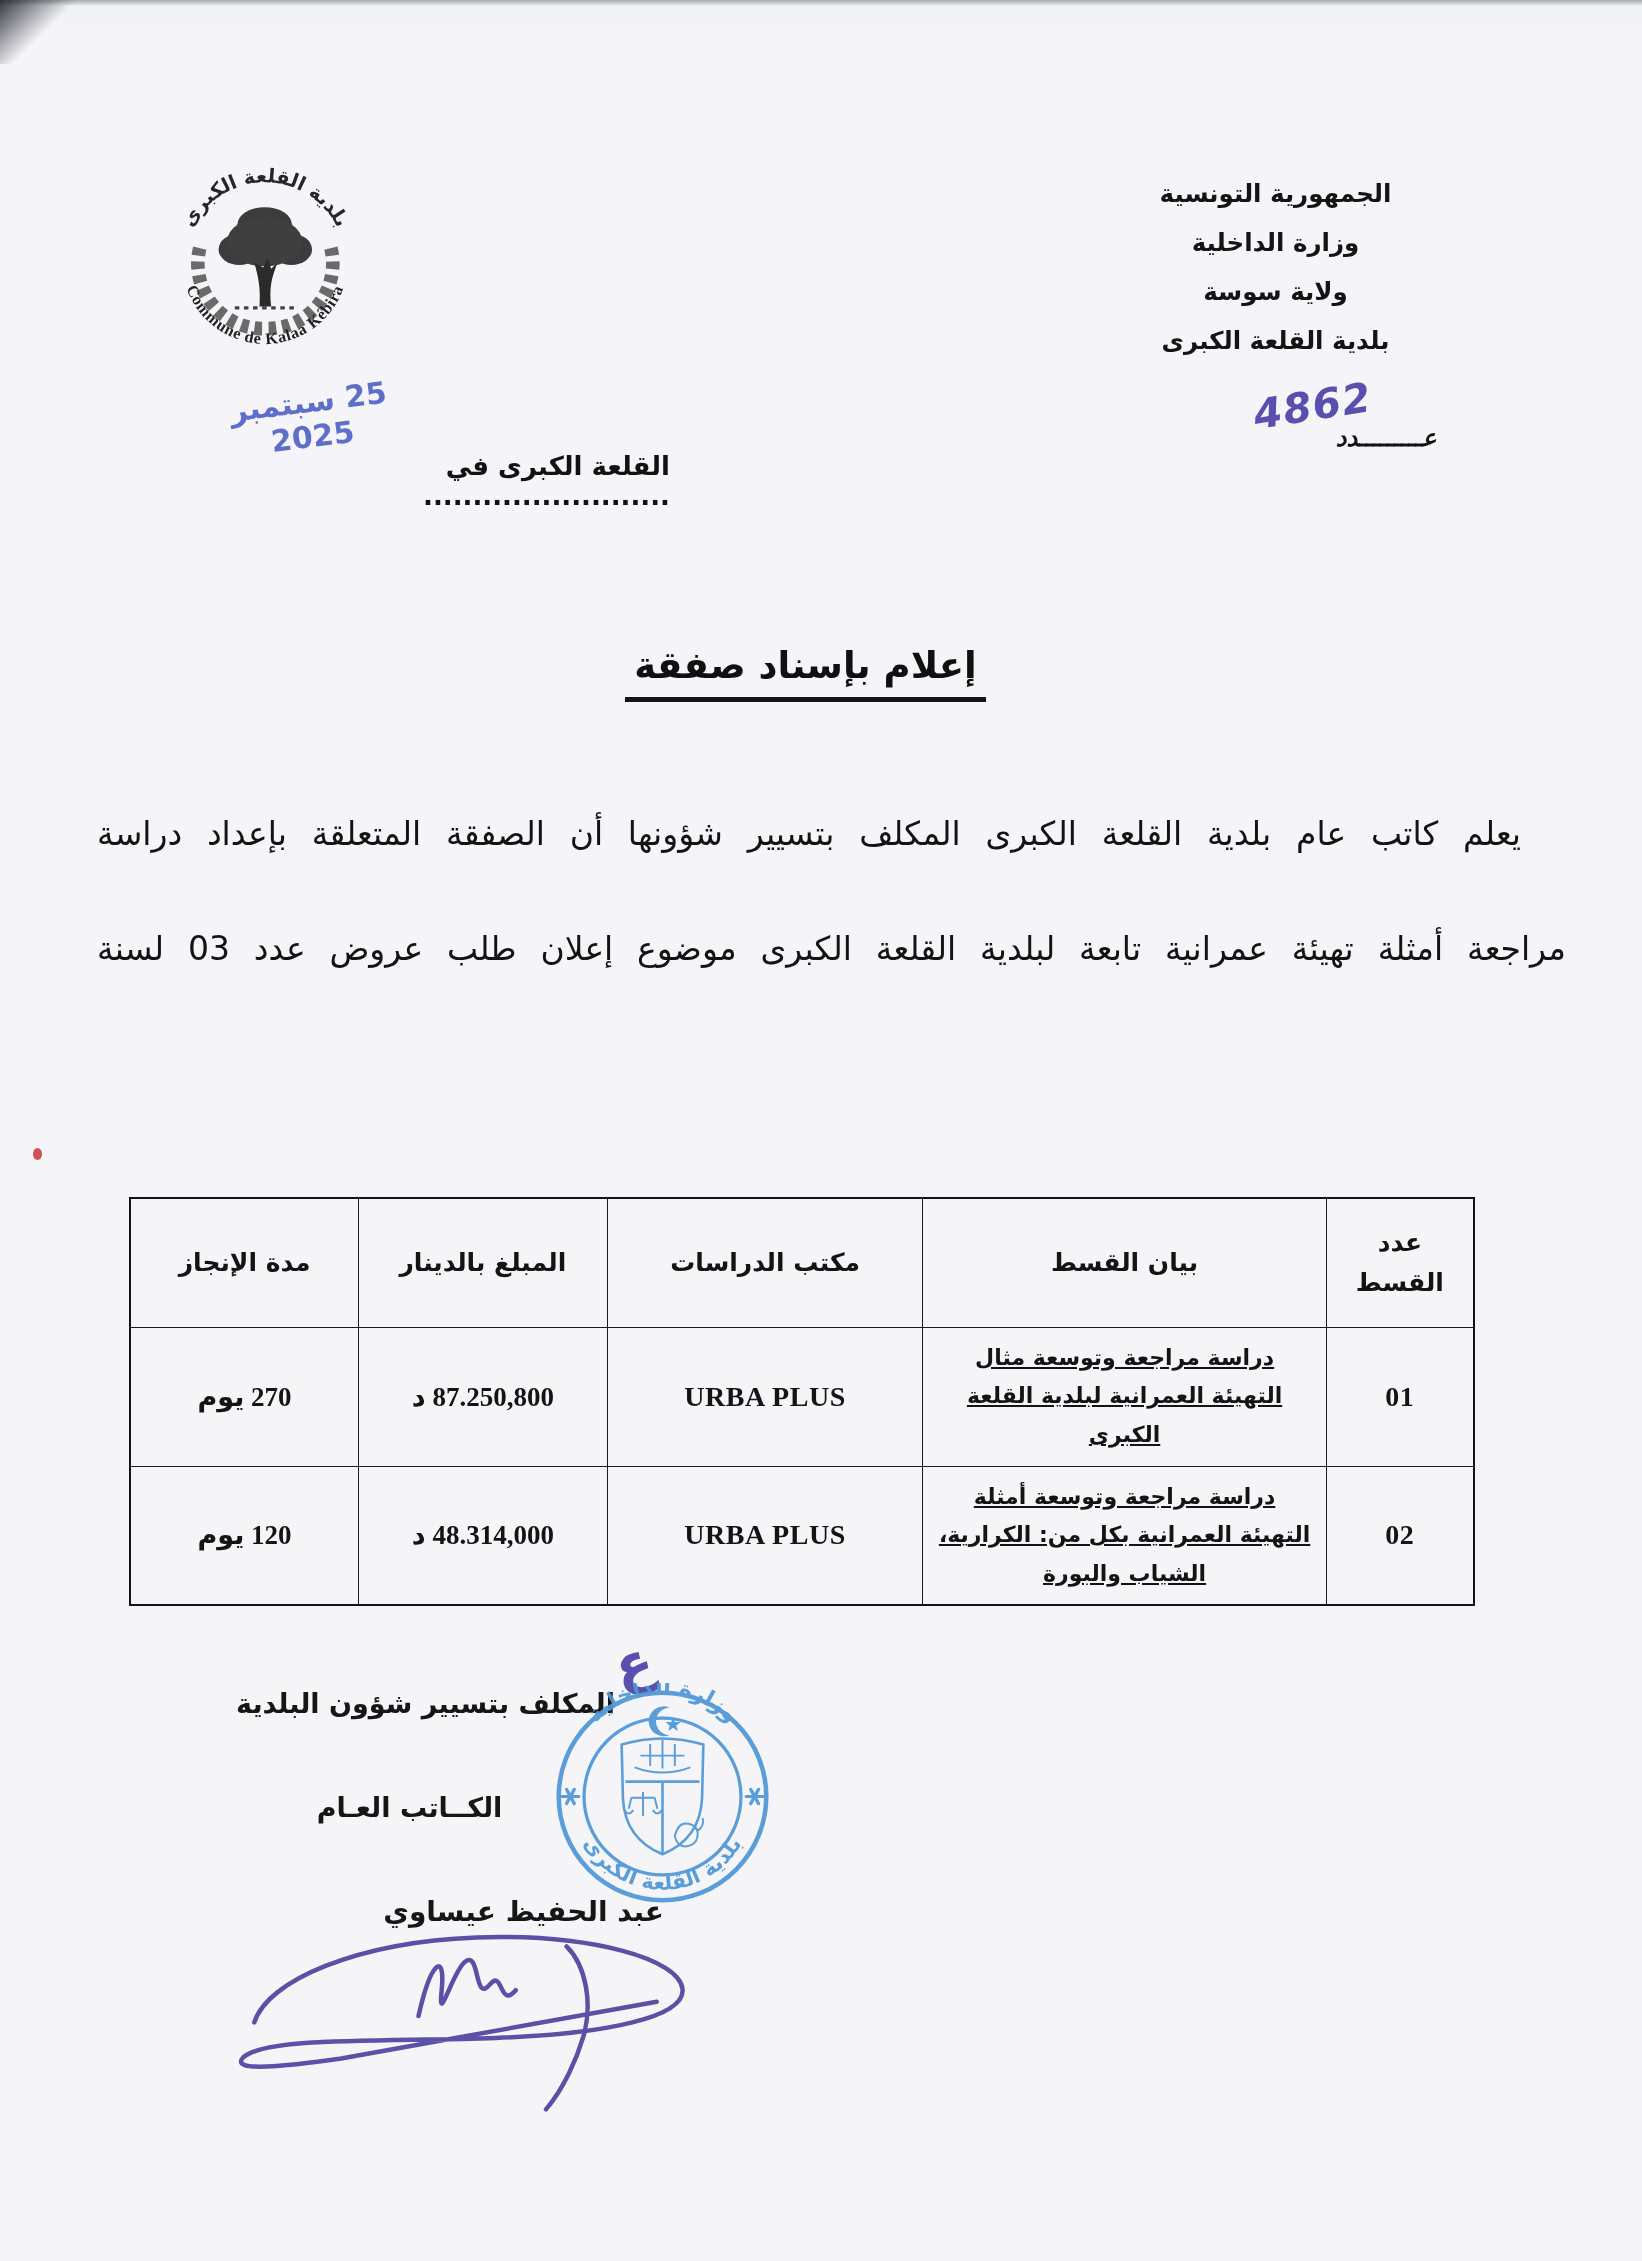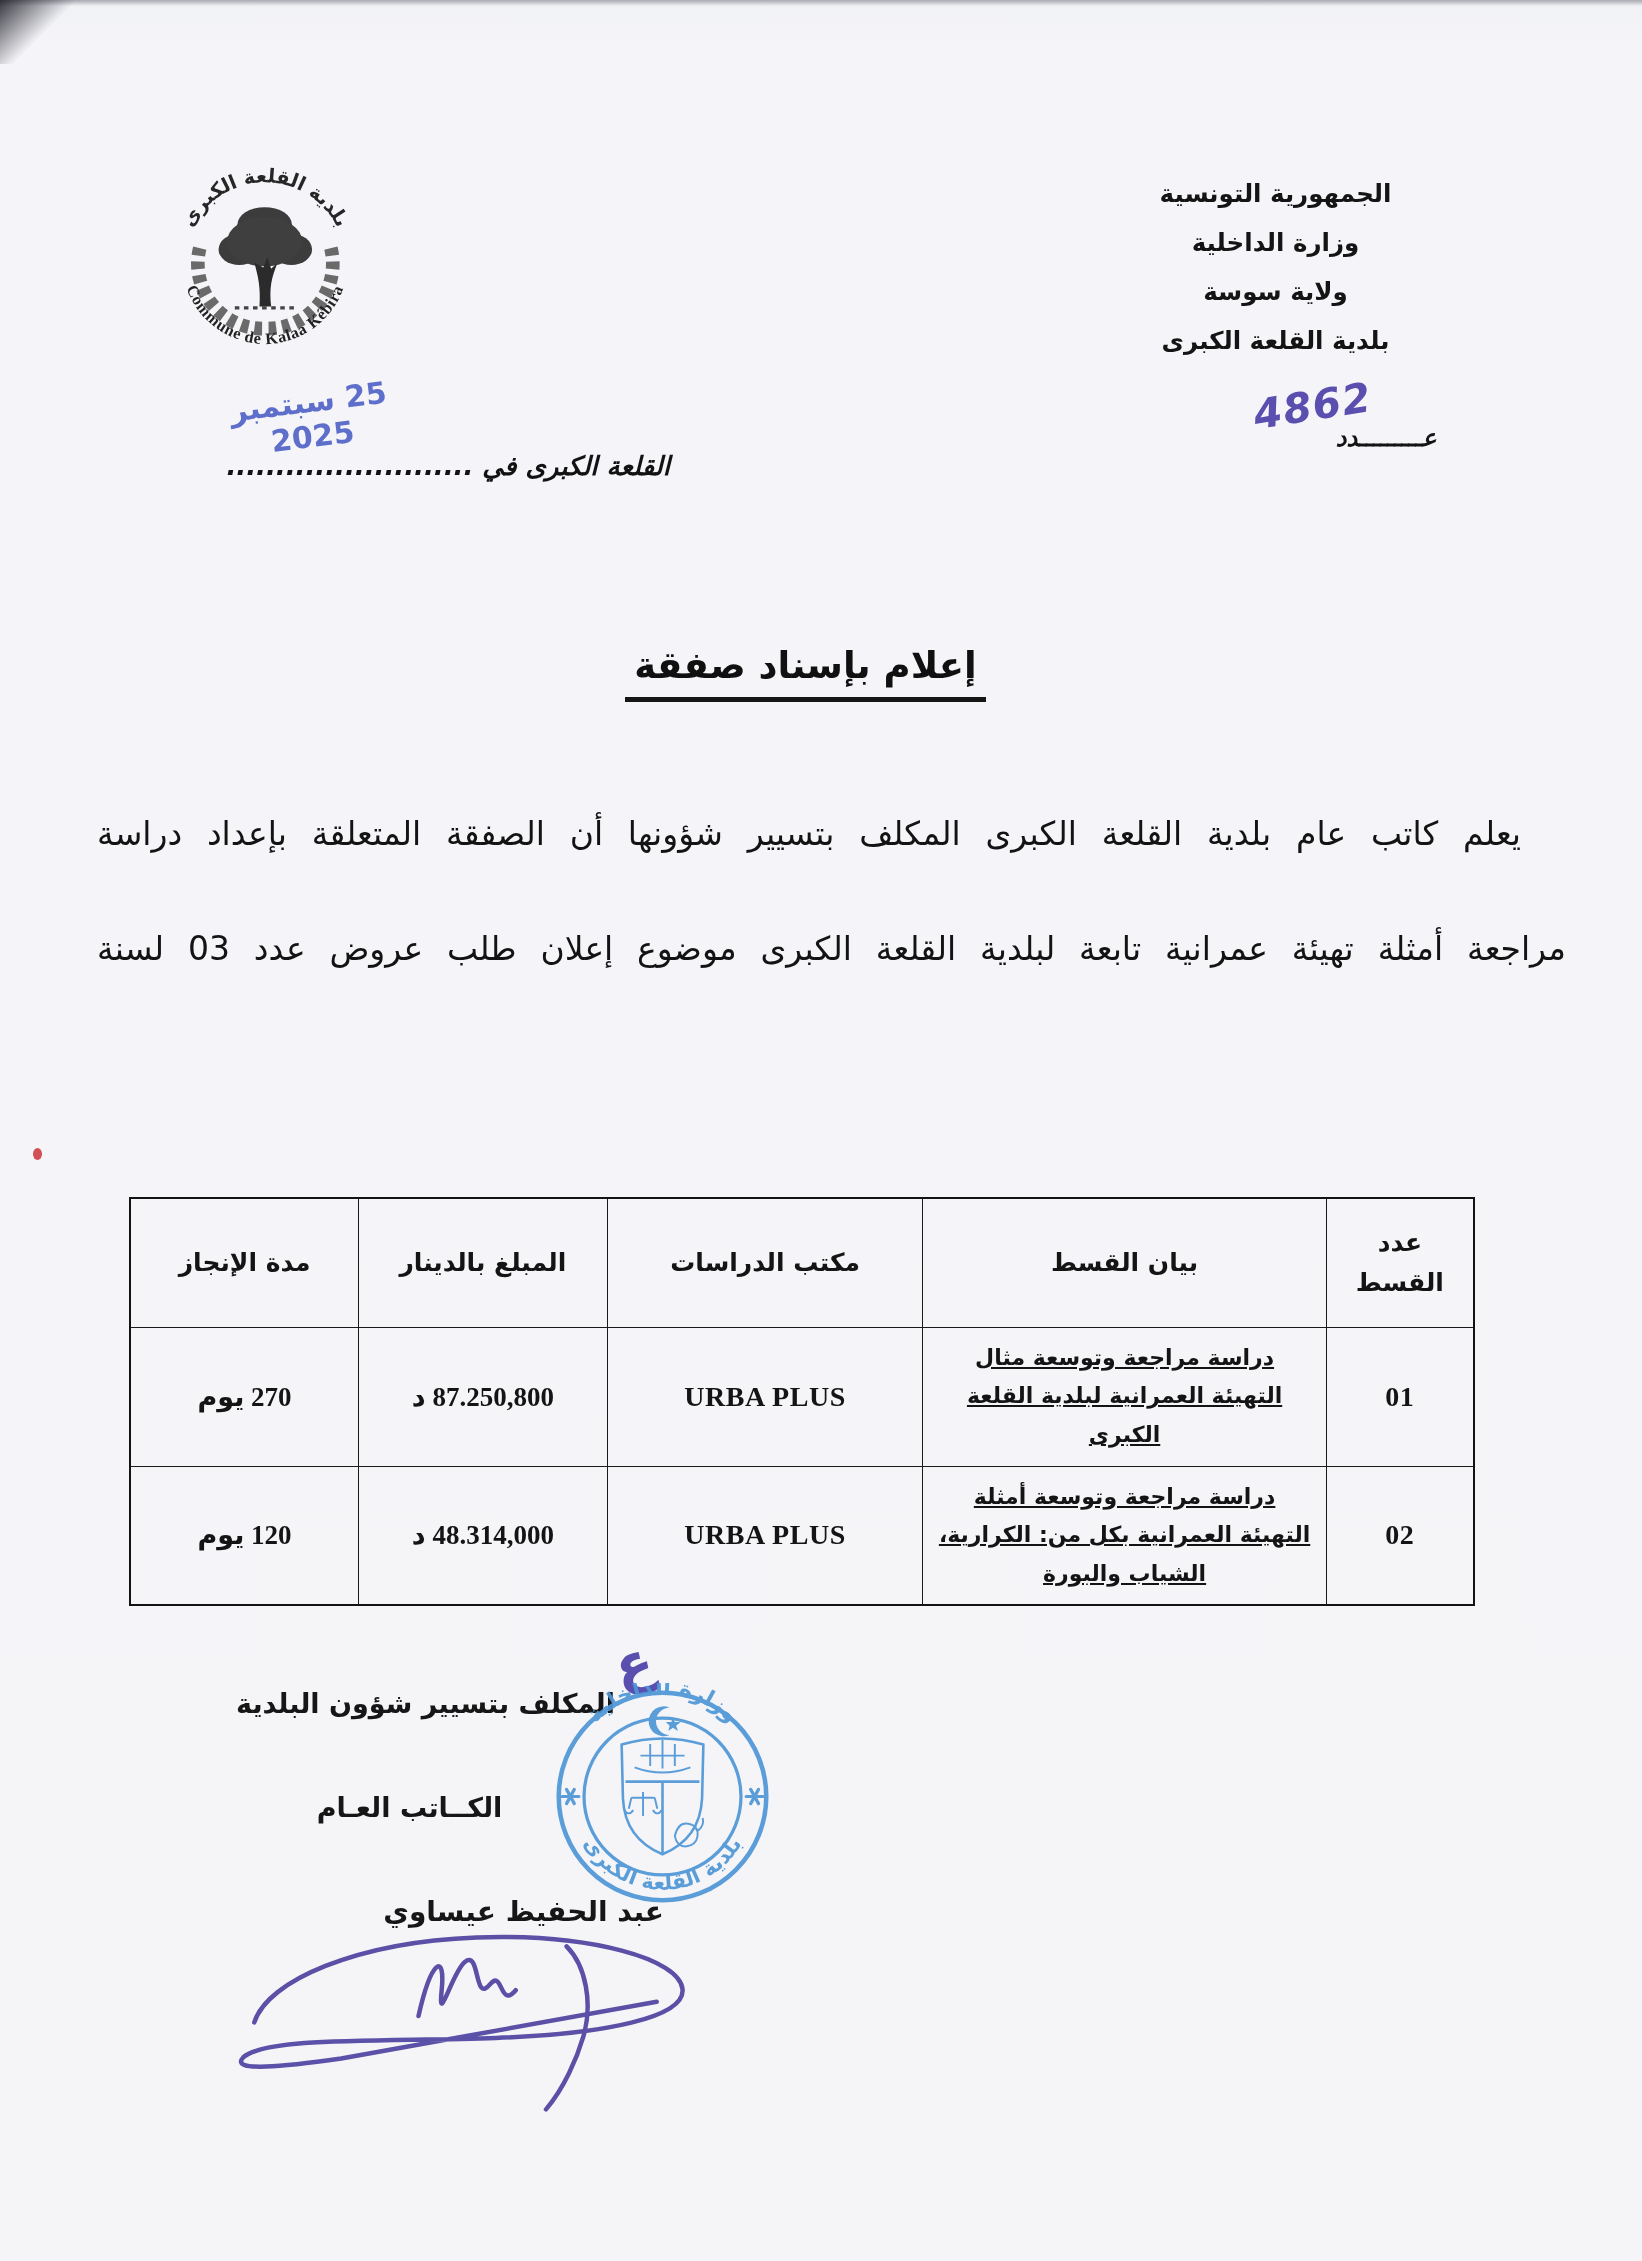--- a/index.html
+++ b/index.html
@@ -26,21 +26,21 @@
   
   .seal-svg{position:absolute;left:153px;top:152px;width:224px;height:224px;}
 
   
   .date-stamp{position:absolute;left:188px;top:384px;width:245px;
     direction:rtl;text-align:center;
     color:#4a5cc5;font-weight:bold;font-size:30px;letter-spacing:1.9px;
     transform:rotate(-7deg);opacity:.88;}
 
   .place-line{position:absolute;left:206px;top:451px;width:464px;
-    direction:rtl;text-align:right;font-weight:bold;font-size:26px;color:#121212;font-style:italic;}
+    direction:rtl;text-align:right;font-weight:bold;font-size:26px;color:#121212;}
 
   
   .ref-block{position:absolute;left:1172px;top:387px;width:271px;height:110px;direction:rtl;}
   .ref-number{position:absolute;top:-5.2px;right:71px;
     font-size:41px;font-weight:bold;font-style:italic;color:#5a4fae;
     transform:rotate(-9deg);letter-spacing:1.3px;}
   .ref-label{position:absolute;top:37px;right:6.4px;
     font-size:24px;font-weight:bold;color:#141414;font-style:italic;}
 
   .doc-title{position:absolute;left:0;top:644px;width:1611px;text-align:center;}

